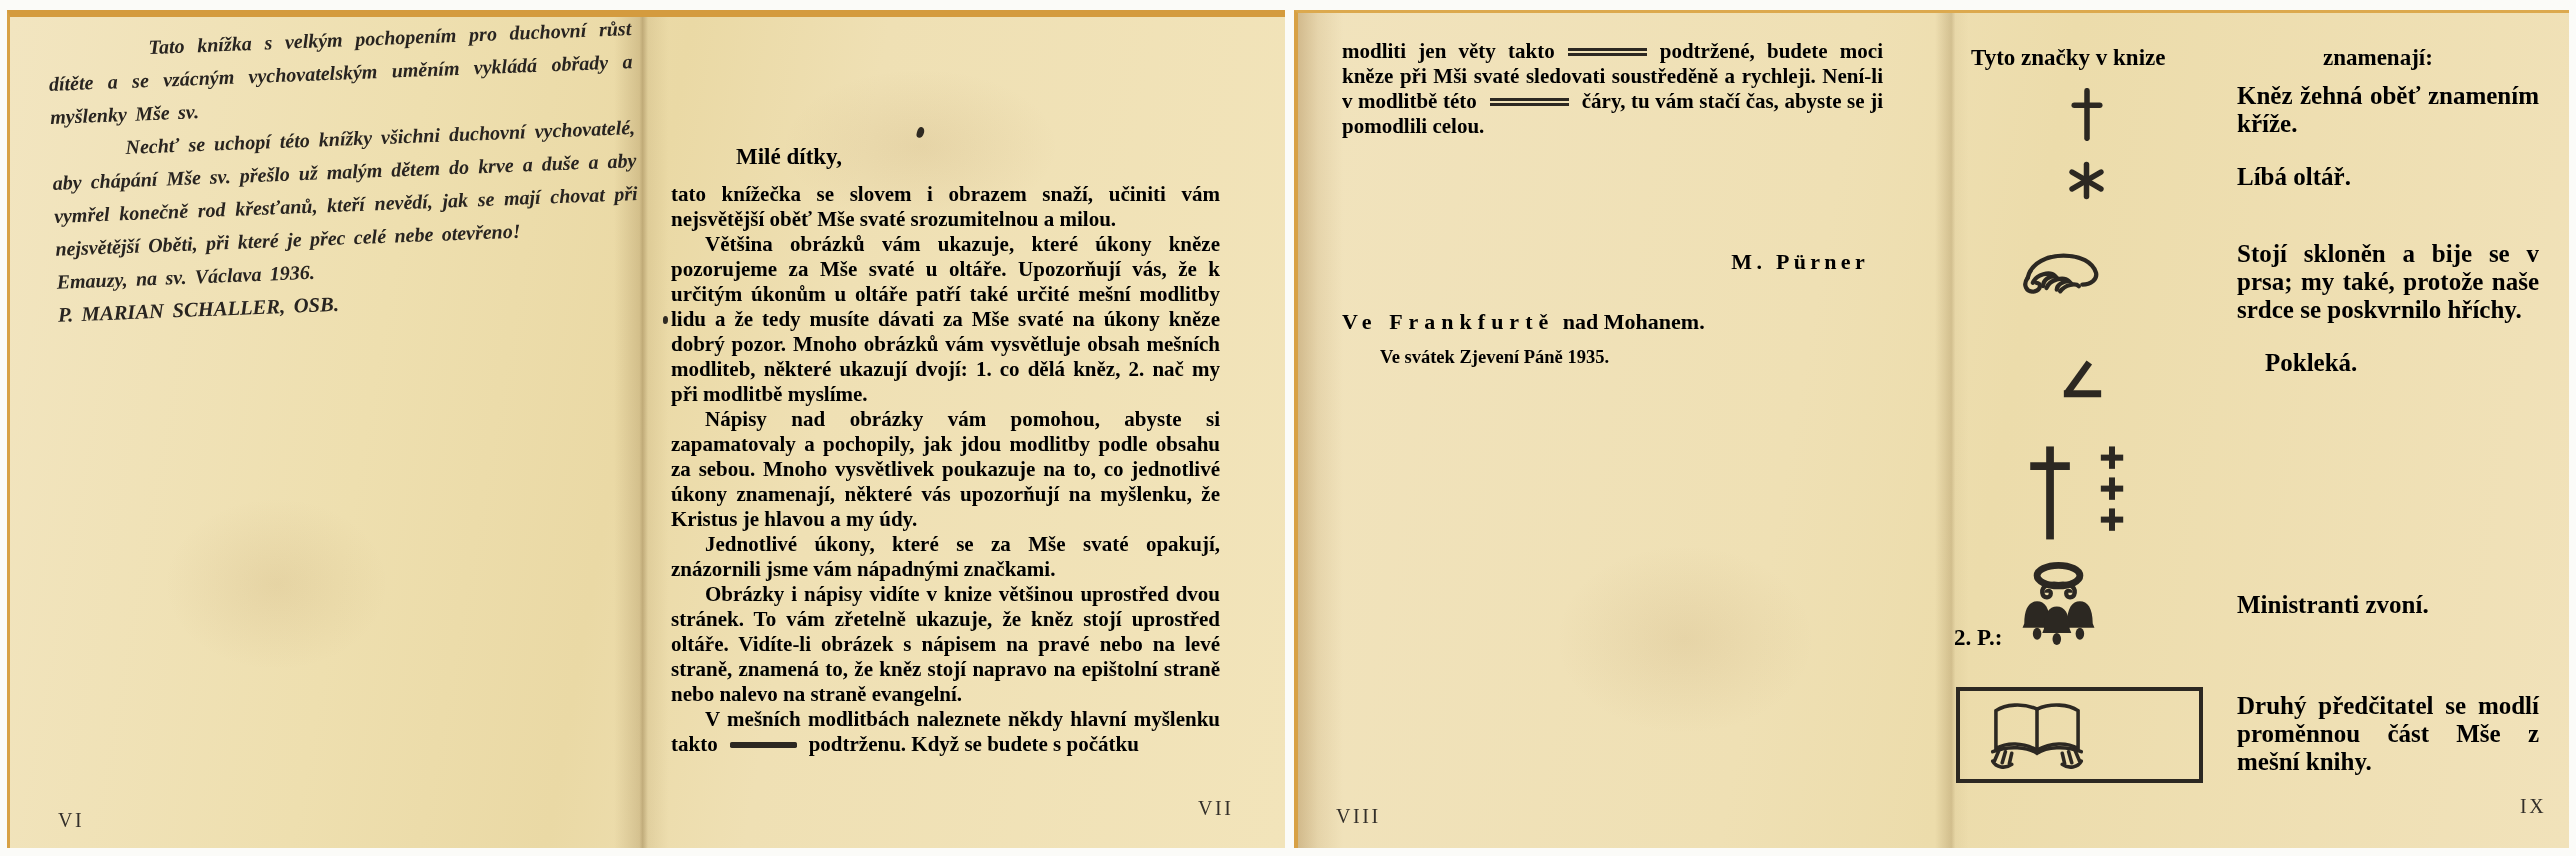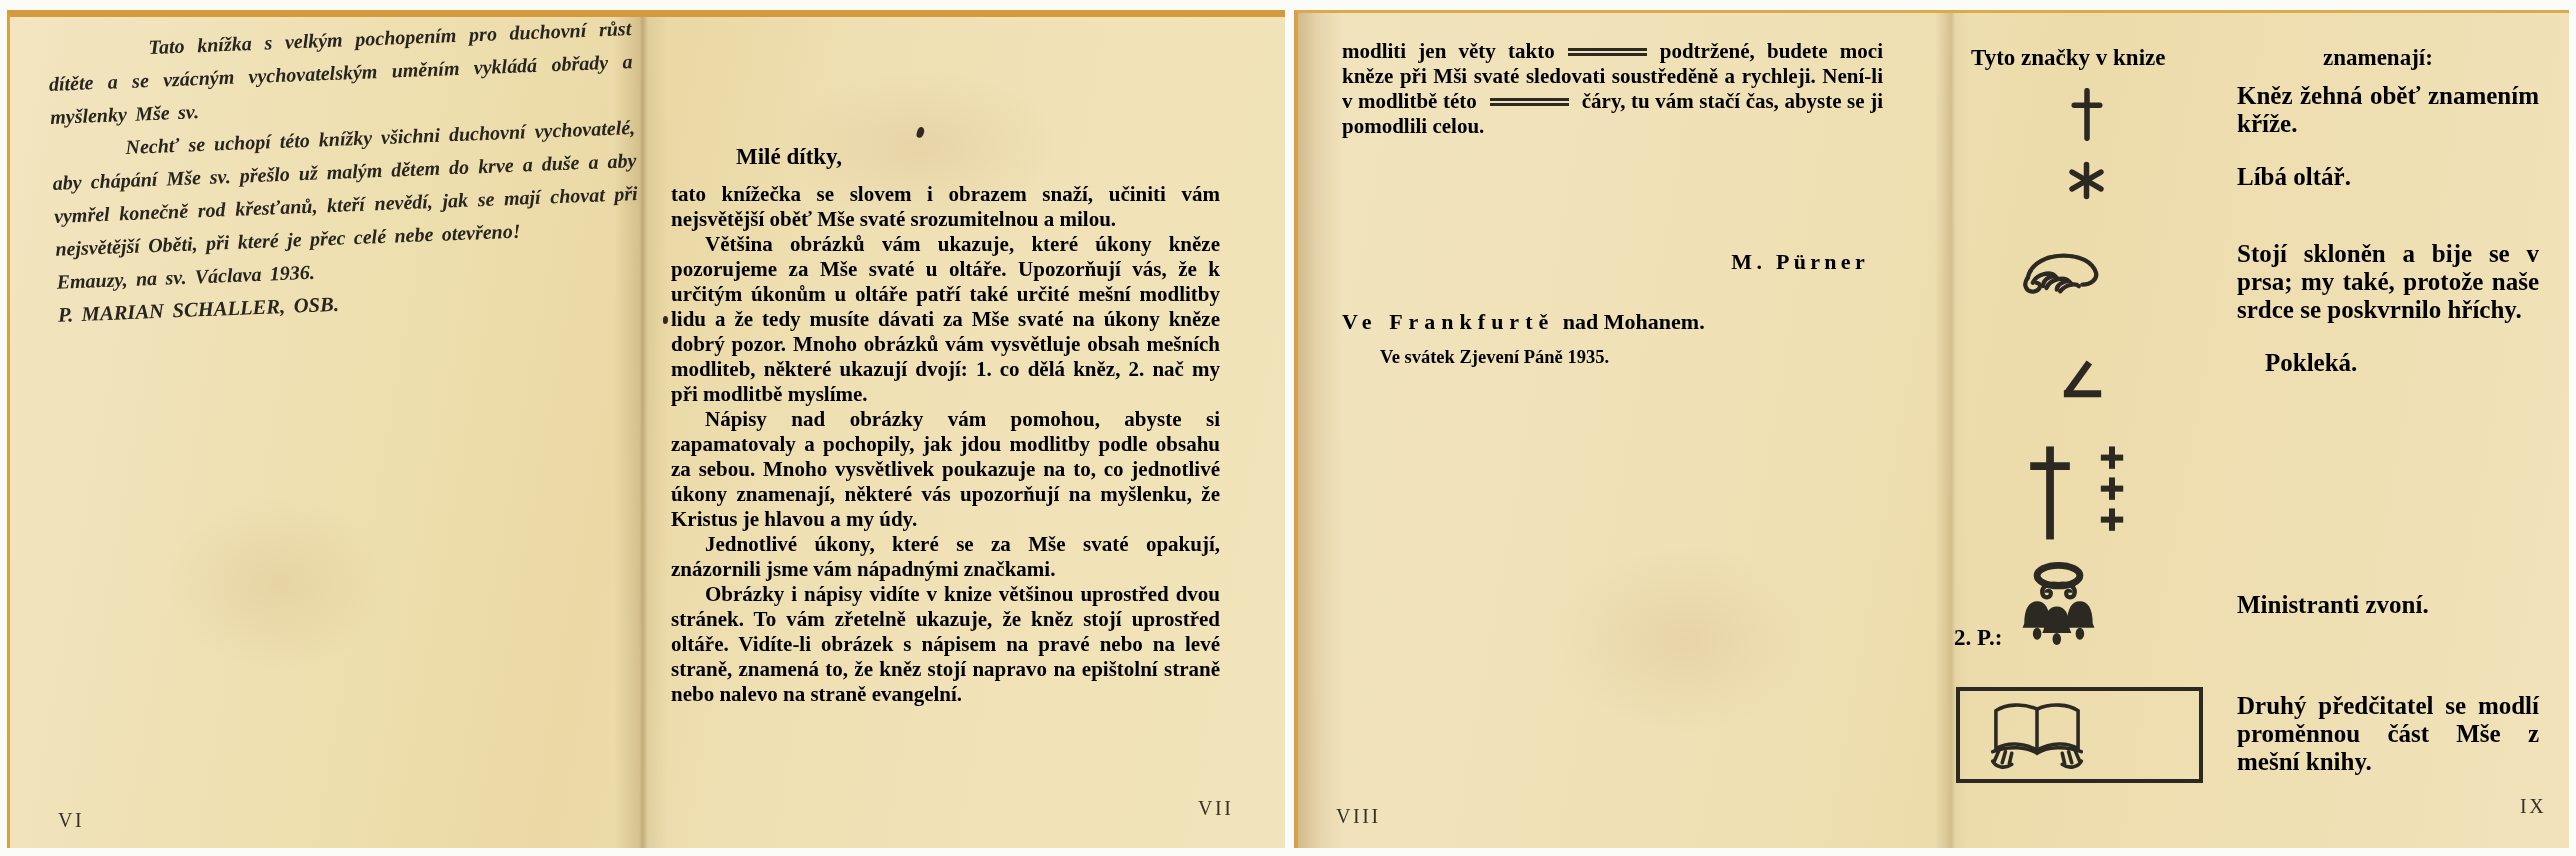--- a/index.html
+++ b/index.html
@@ -85,20 +85,21 @@
 
   <div class="speck" style="left:917px;top:127px;width:6.9px;height:11px;transform:rotate(14deg);"></div>
   <div class="speck" style="left:663px;top:316px;width:5.2px;height:7.7px;"></div>
   <div class="t vii-salut">Milé dítky,</div>
   <div class="t body vii-body">
     <p class="noindent">tato knížečka se slovem i obrazem snaží, učiniti vám nejsvětější oběť Mše svaté srozumitelnou a milou.</p>
     <p>Většina obrázků vám ukazuje, které úkony kněze pozorujeme za Mše svaté u oltáře. Upozorňují vás, že k určitým úkonům u oltáře patří také určité mešní modlitby lidu a že tedy musíte dávati za Mše svaté na úkony kněze dobrý pozor. Mnoho obrázků vám vysvětluje obsah mešních modliteb, některé ukazují dvojí: 1. co dělá kněz, 2. nač my při modlitbě myslíme.</p>
     <p>Nápisy nad obrázky vám pomohou, abyste si zapamatovaly a pochopily, jak jdou modlitby podle obsahu za sebou. Mnoho vysvětlivek poukazuje na to, co jednotlivé úkony znamenají, některé vás upozorňují na myšlenku, že Kristus je hlavou a my údy.</p>
     <p>Jednotlivé úkony, které se za Mše svaté opakují, znázornili jsme vám nápadnými značkami.</p>
     <p>Obrázky i nápisy vidíte v knize většinou uprostřed dvou stránek. To vám zřetelně ukazuje, že kněz stojí uprostřed oltáře. Vidíte-li obrázek s nápisem na pravé nebo na levé straně, znamená to, že kněz stojí napravo na epištolní straně nebo nalevo na straně evangelní.</p>
+    <p><span>V mešních modlitbách naleznete někdy hlavní myšlenku takto</span><span class="mark1"></span><span>podtrženu. Když se budete s počátku</span></p>
   </div>
   <div class="t pageno" style="left:1198px;top:797px;">VII</div>
 
   <div class="t body viii-body">
     <p class="noindent"><span>modliti jen věty takto</span><span class="mark2"></span><span>podtržené, budete moci kněze při Mši svaté sledovati soustředěně a rychleji. Není-li v modlitbě této</span><span class="mark2"></span><span>čáry, tu vám stačí čas, abyste se ji pomodlili celou.</span></p>
   </div>
   <div class="t viii-place">
     <span class="spaced">Ve Frankfurtě</span><span>nad Mohanem.</span>
   </div>
   <div class="t viii-sign">M. Pürner</div>

